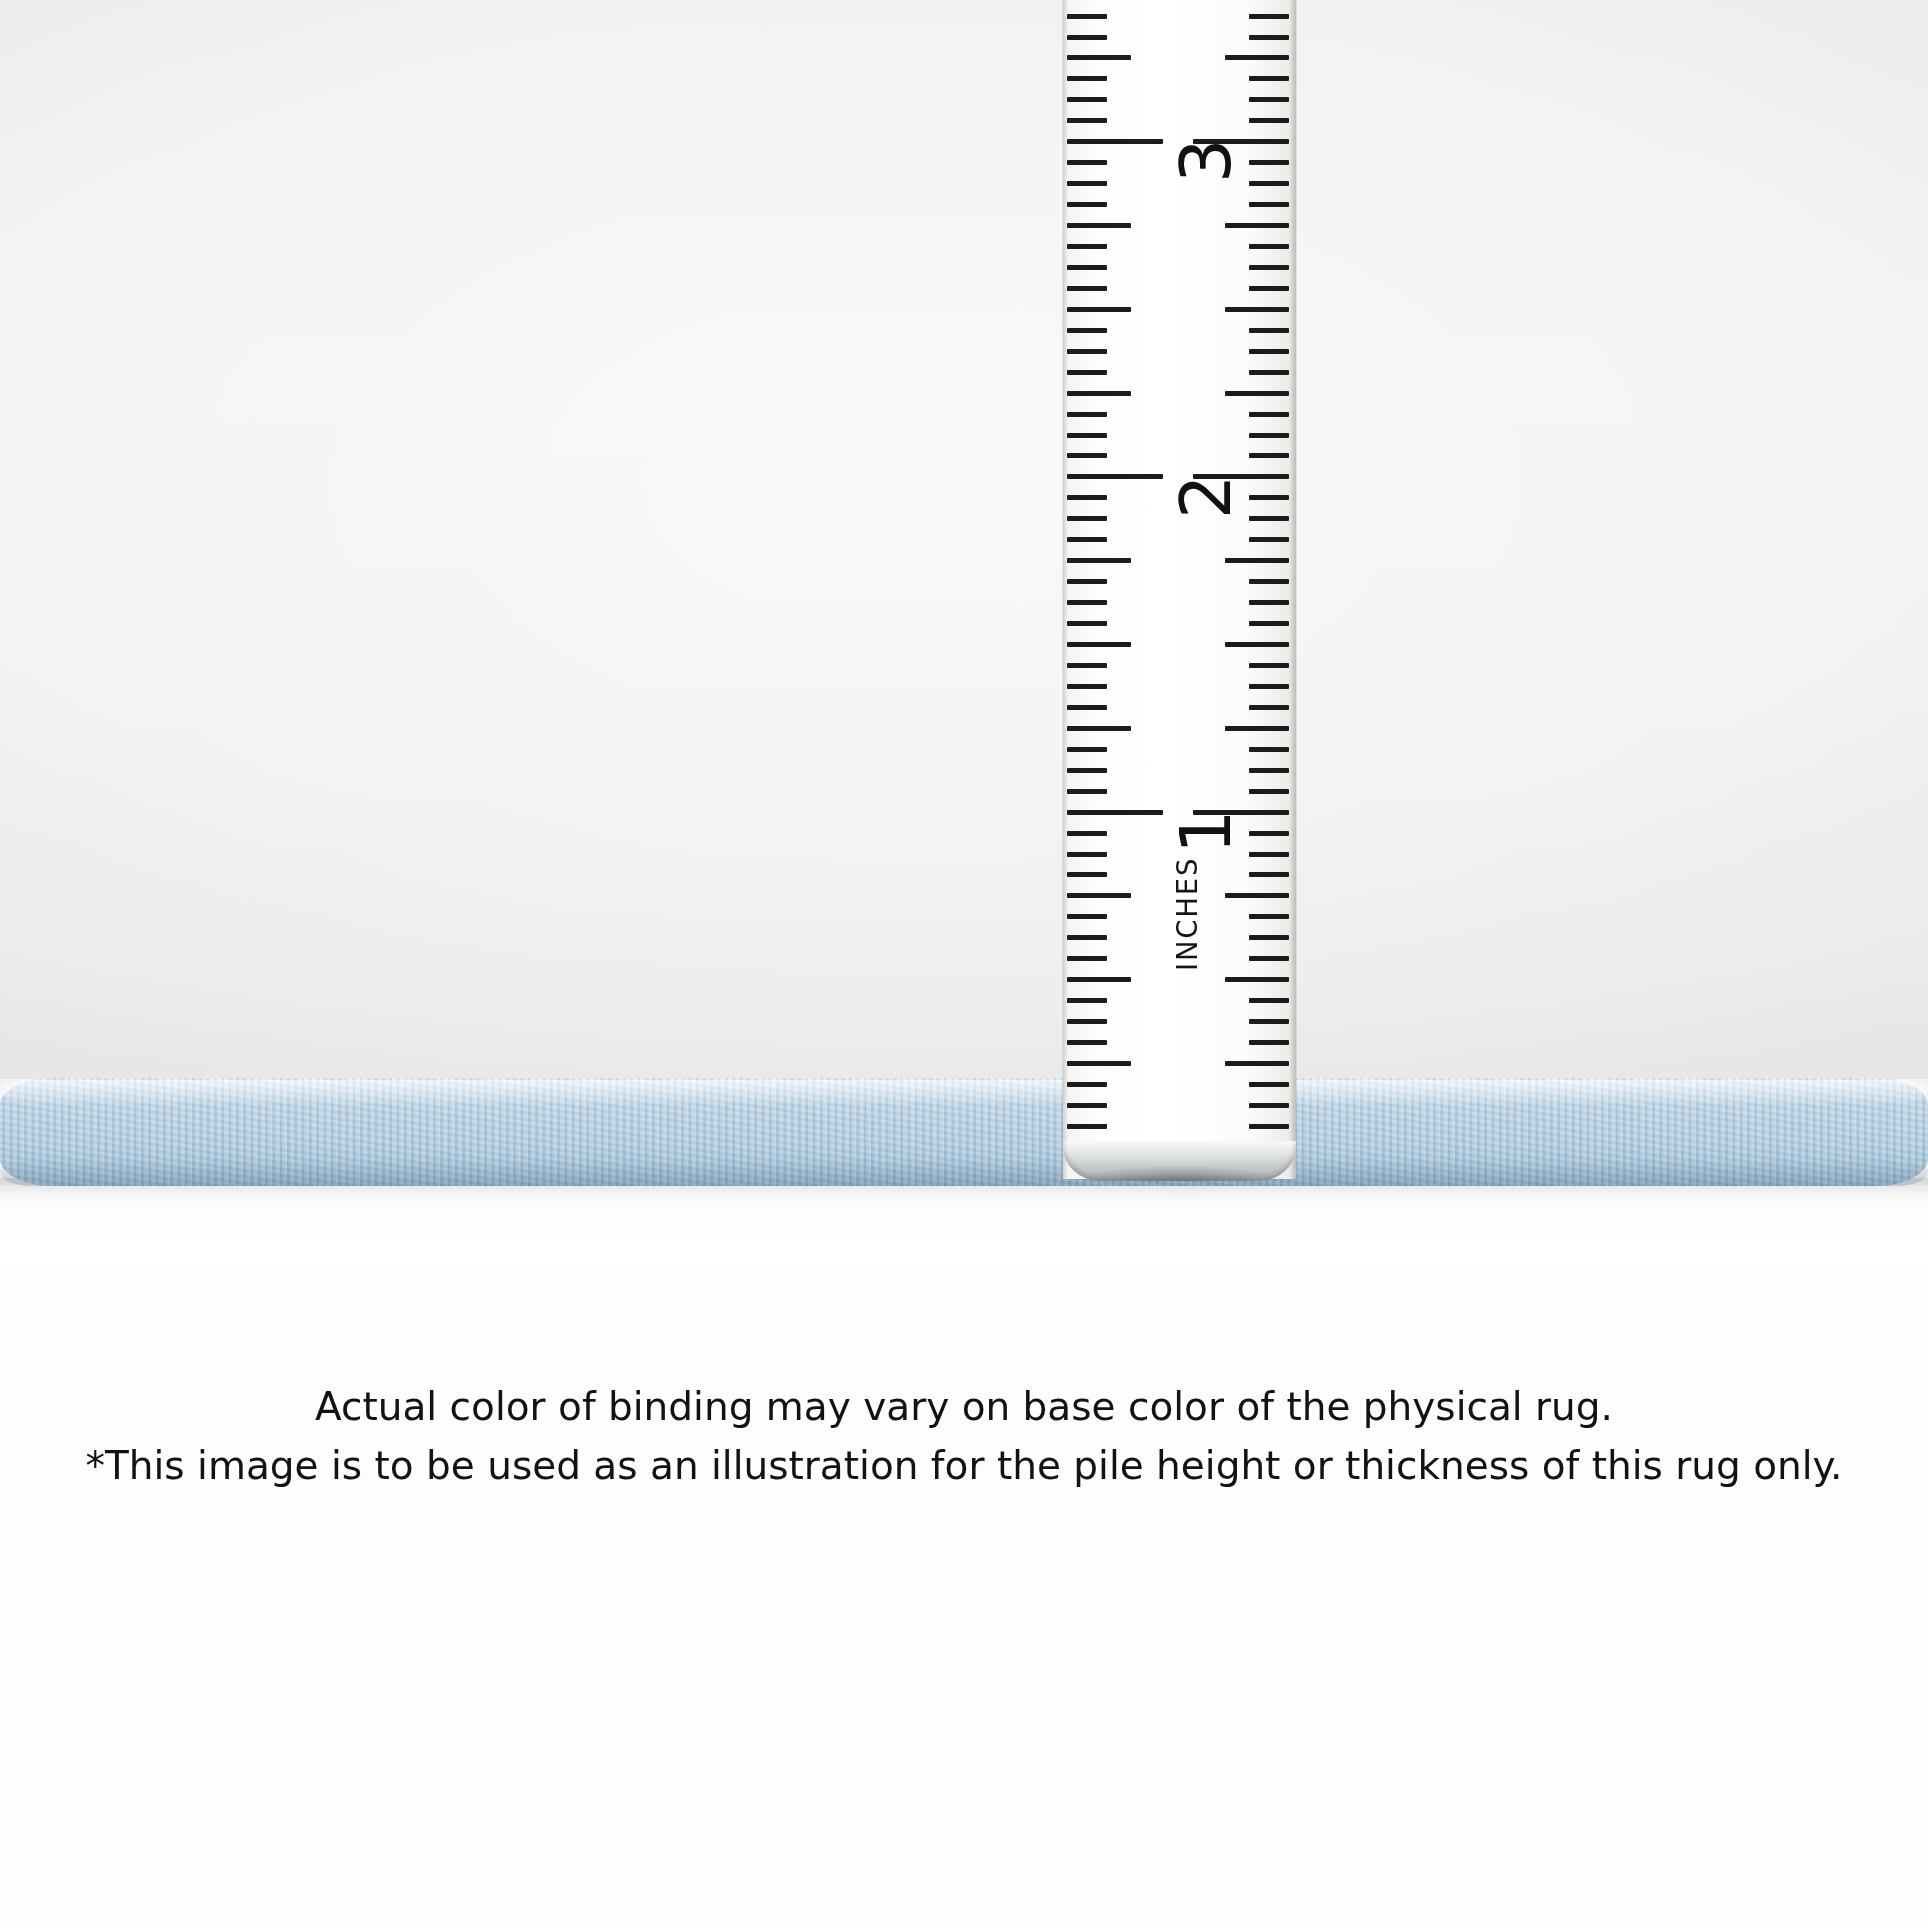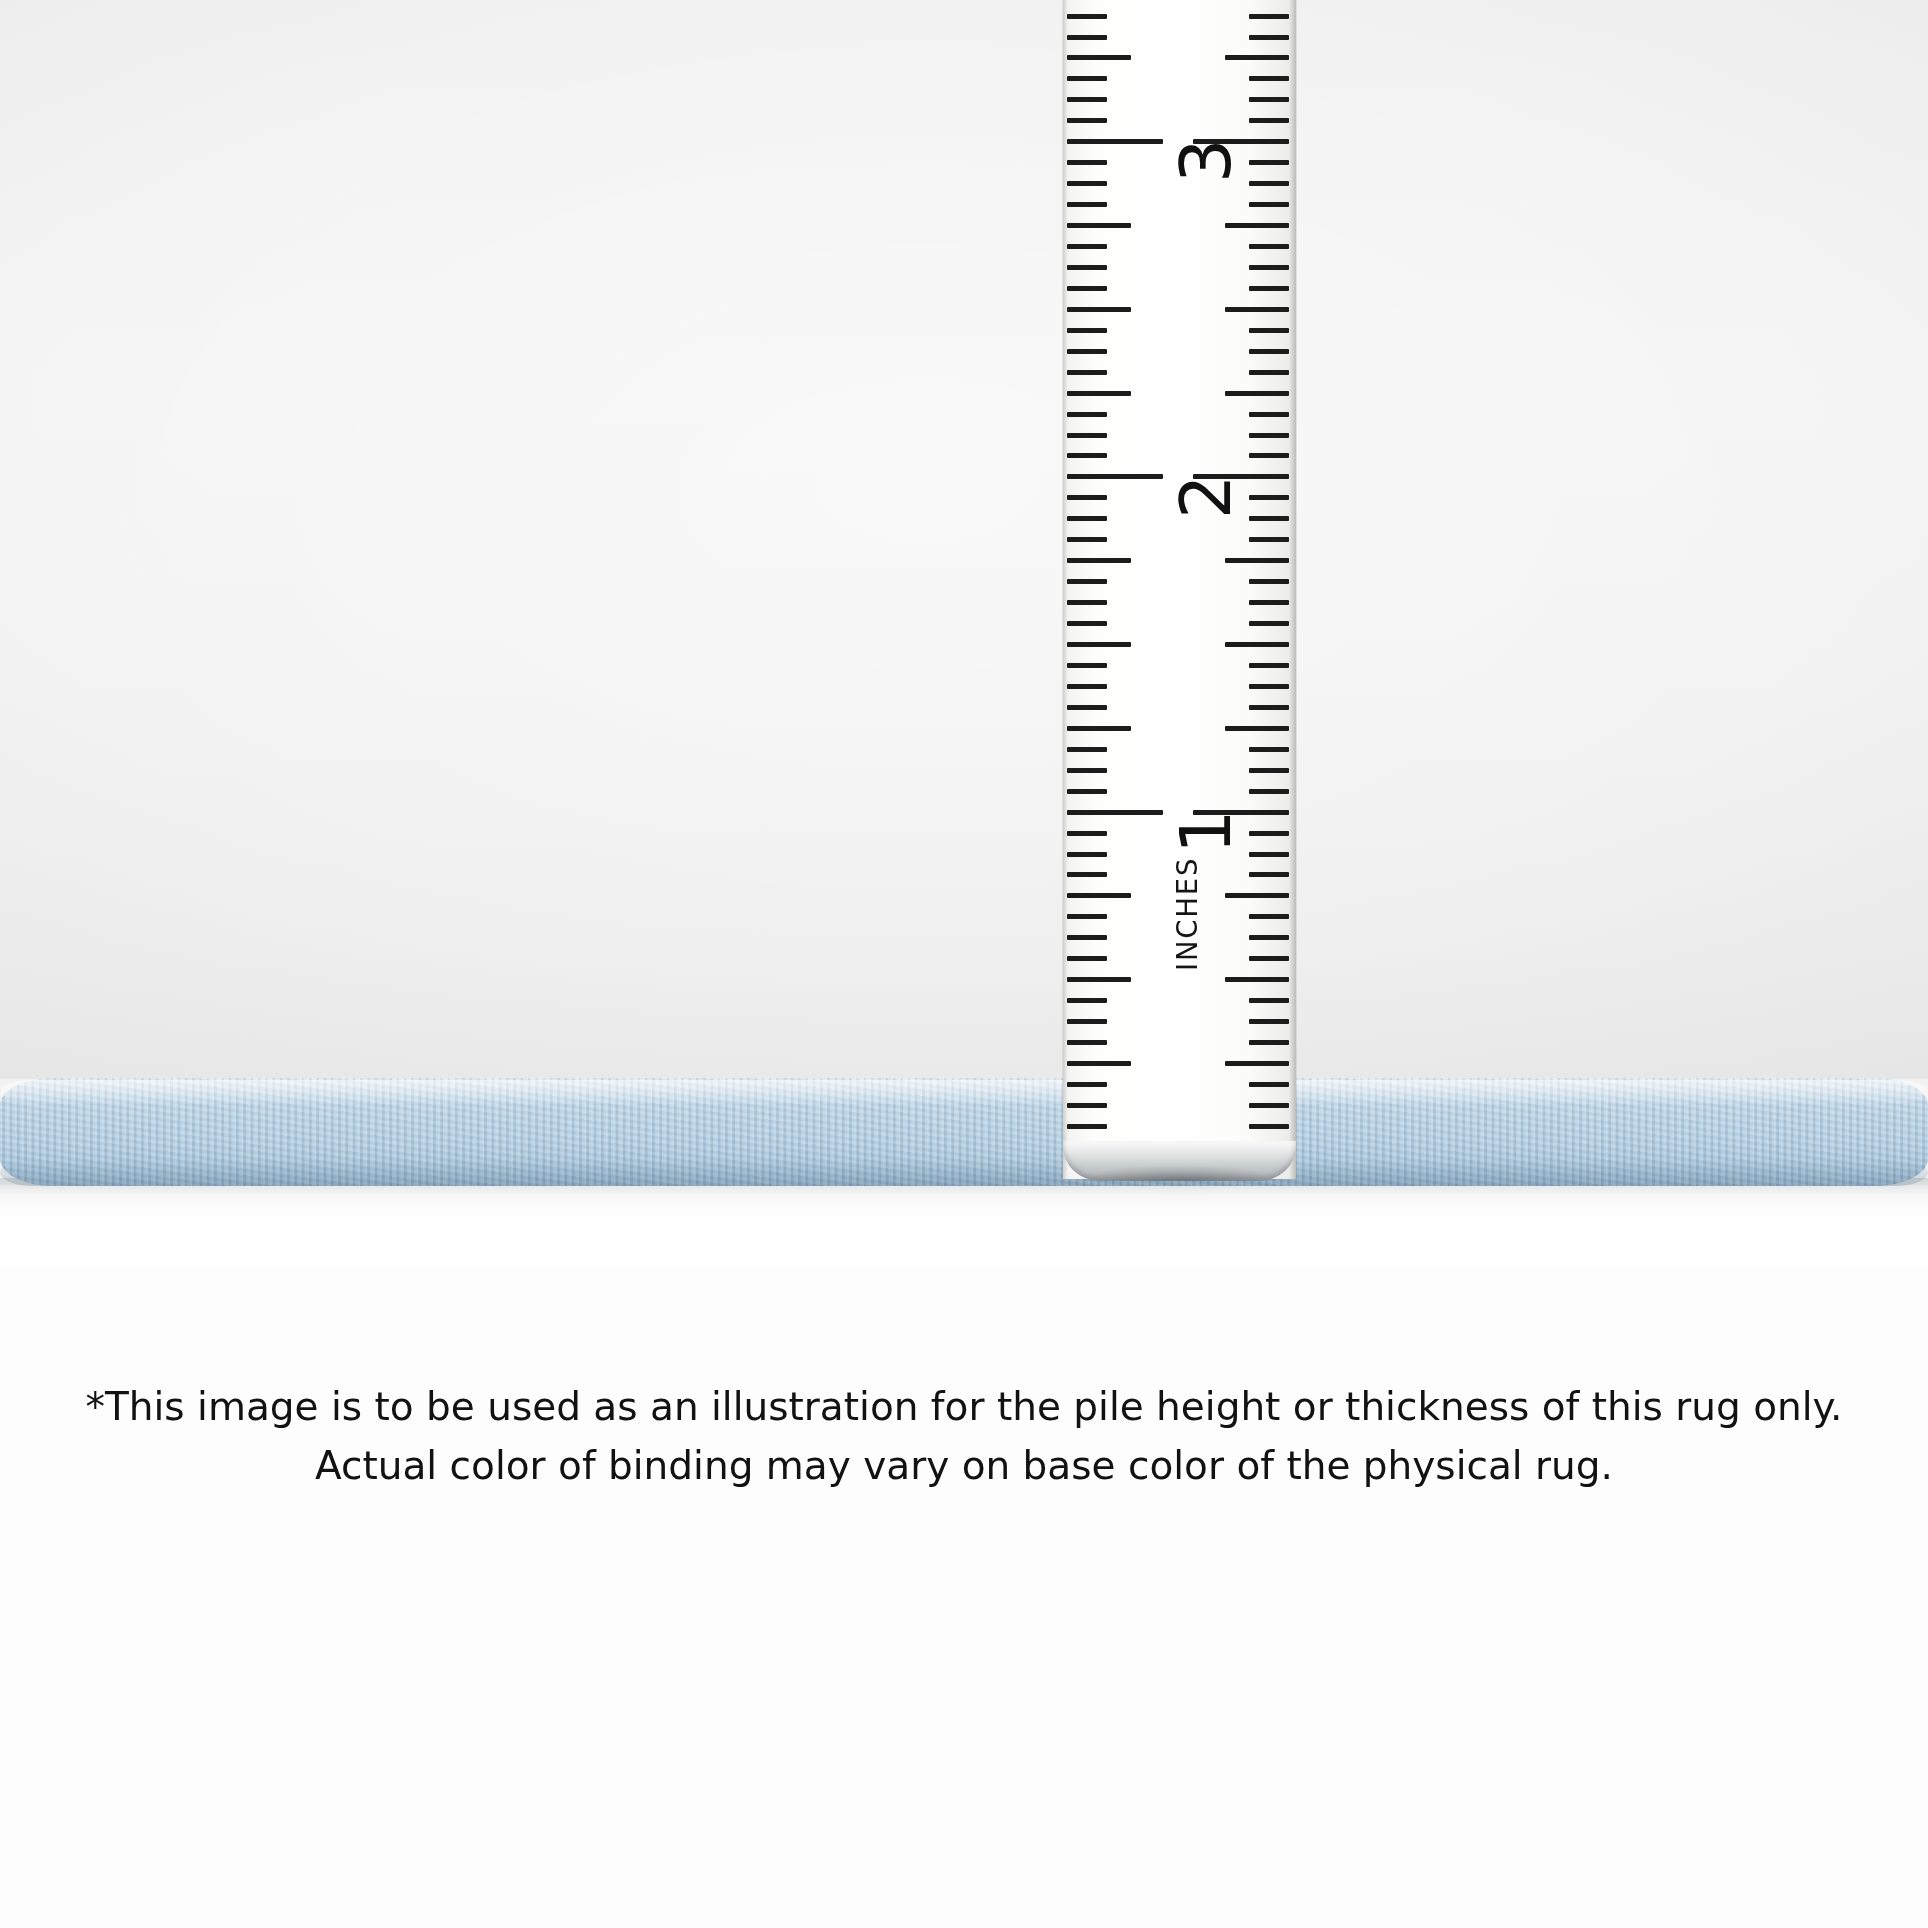--- a/index.html
+++ b/index.html
@@ -361,18 +361,18 @@
           <div class="ruler-num" style="top: 187px;">3</div>
         </div>
       <div class="ruler-inches">INCHES</div>
       <div class="ruler-tip">
         <div class="ruler-tip-shadow"></div>
       </div>
     </div>
   </div>
 
   <div class="caption">
+    <div>Actual color of binding may vary on base color of the physical rug.</div>
     <div>*This image is to be used as an illustration for the pile height or thickness of this rug only.</div>
-    <div>Actual color of binding may vary on base color of the physical rug.</div>
   </div>
 
 </div>
 
 
 </body></html>

